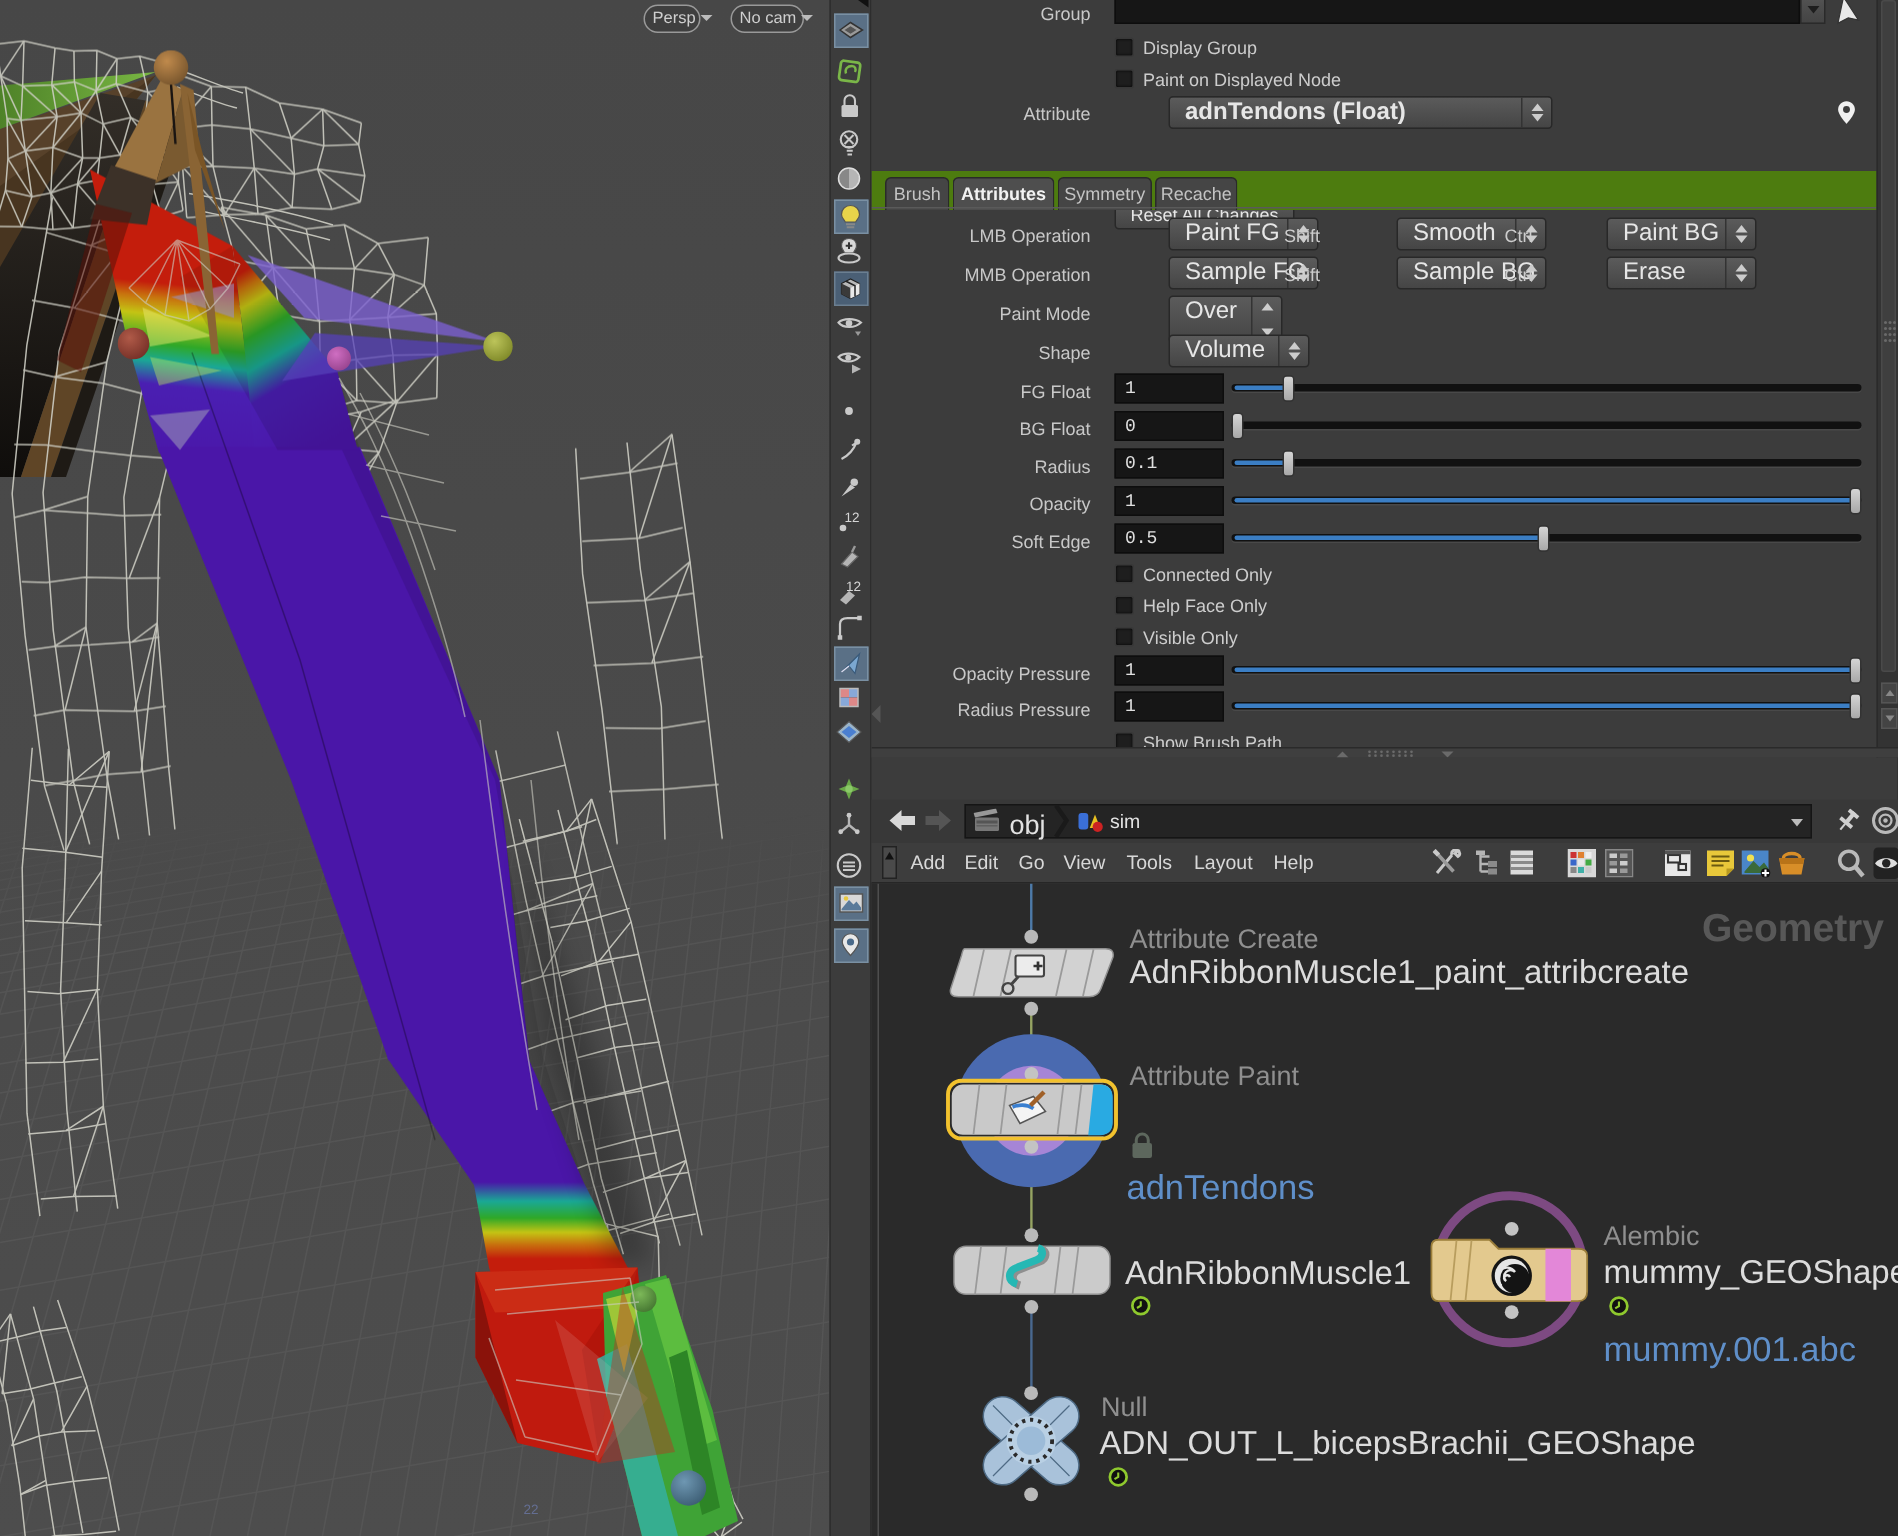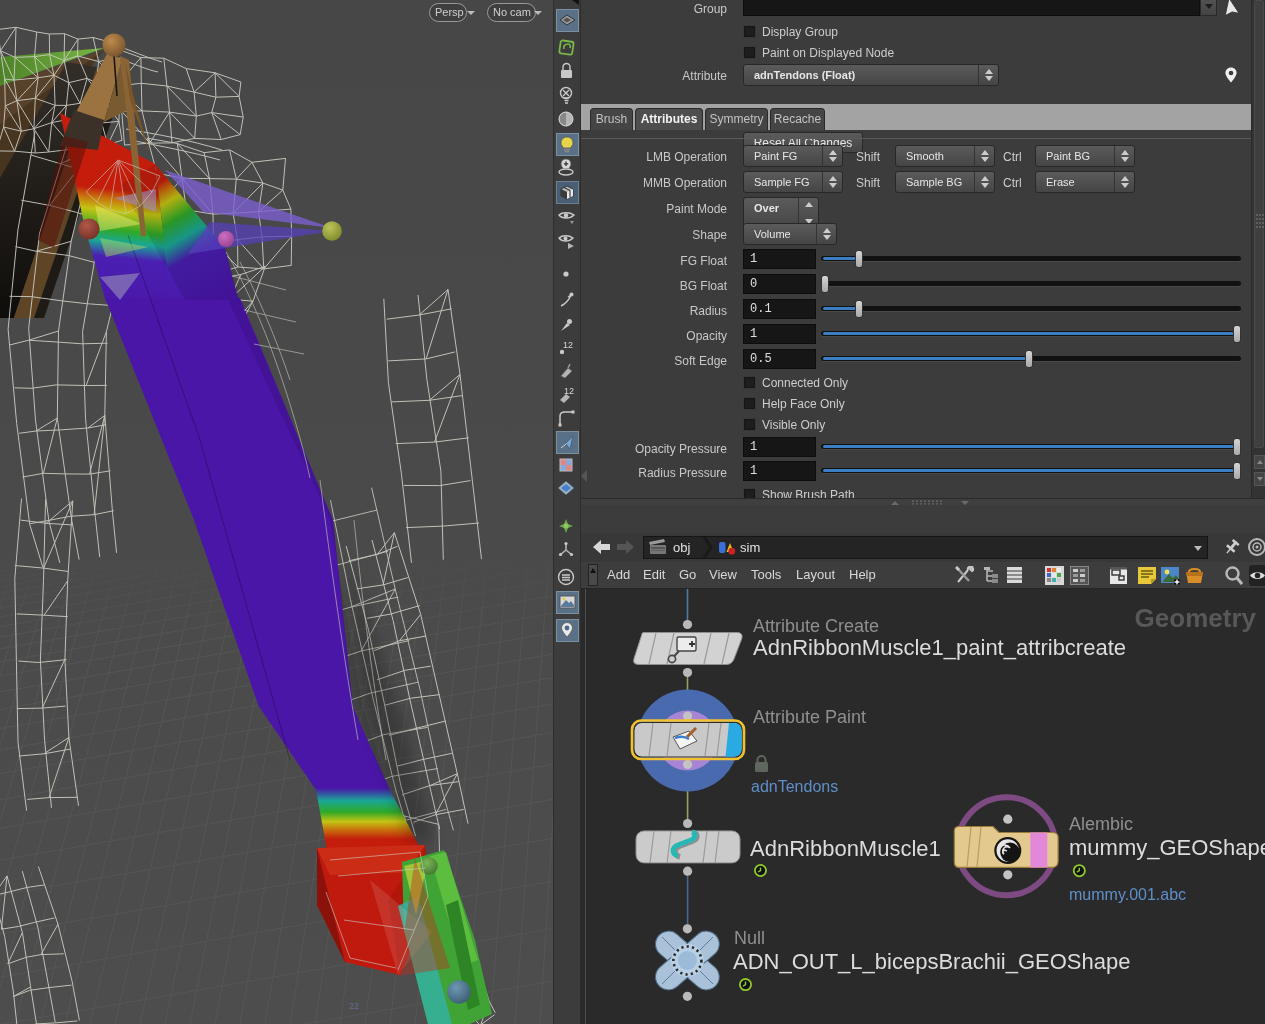--- a/index.html
+++ b/index.html
@@ -17,36 +17,36 @@
 
 #vtoolbar { left:553px; top:0; width:27px; height:1024px; background:#3c3c3c; border-left:1px solid #2e2e2e; }
 
 
 #rightpanel { left:580px; top:0; width:685px; height:1024px; background:#3c3c3c; border-left:1px solid #2d2d2d; }
 #params { left:0; top:0; width:685px; height:505px; background:#3c3c3c; overflow:hidden; }
 .plabel { position:absolute; color:#c8c8c8; font-size:12px; text-align:right; }
 .pfield { position:absolute; background:#161616; border:1px solid #0d0d0d; color:#e0e0e0;
   font-family:"Liberation Mono",monospace; font-size:12px; line-height:18px; padding-left:6px; }
 .dropdown { position:absolute; background:linear-gradient(#5b5b5b,#454545); border:1px solid #282828;
-  border-radius:3px; color:#e6e6e6; font-size:11px; line-height:20px; padding-left:10px; }
+  border-radius:3px; color:#e6e6e6; font-size:16px; line-height:20px; padding-left:10px;margin-left:36px; }
 .dropdown .spin { position:absolute; right:0; top:0; bottom:0; width:20px; border-left:1px solid #333; }
 .spin i { position:absolute; left:6px; width:0; height:0; border-left:4px solid transparent; border-right:4px solid transparent; }
 .spin .u { top:4px; border-bottom:5px solid #ccc; }
 .spin .d { bottom:4px; border-top:5px solid #ccc; }
 .cb { position:absolute; width:13px; height:13px; background:#1e1e1e; border:1px solid #383838; border-radius:2px; box-shadow:inset 0 0 2px #000; }
 .cblabel { position:absolute; color:#cdcdcd; font-size:12px; }
 .slider { position:absolute; height:20px; }
 .slider .track { position:absolute; left:0; right:0; top:7px; height:5px; background:#111; border-radius:3px; box-shadow:0 1px 0 rgba(255,255,255,0.07);}
 .slider .fill { position:absolute; top:8px; height:3px; background:#3b7ec4; border-radius:2px; }
 .slider .handle { position:absolute; top:1px; width:8px; height:18px; background:linear-gradient(#d5d5d5,#a8a8a8); border:1px solid #333; border-radius:3px; }
 .btn { position:absolute; background:linear-gradient(#5b5b5b,#454545); border:1px solid #282828; border-radius:3px;
   color:#e6e6e6; font-size:12px; text-align:center; }
 
 
-#ptabs { position:absolute; left:0; top:104px; width:685px; height:26px; background:#a3a3a3; }
+#ptabs { position:absolute; left:0; top:114px; width:685px; height:26px; background:#4d7c0f; }
 .ptab { position:absolute; top:4px; height:22px; background:#454545; border:1px solid #2a2a2a; border-bottom:none;
   border-radius:4px 4px 0 0; color:#c3c3c3; font-size:12px; line-height:21px; padding:0 11px; }
 .ptab.sel { background:#4e4e4e; color:#f2f2f2; font-weight:bold; }
 #ptabline { position:absolute; left:0; top:138px; width:685px; height:1px; background:#5a5a5a; }
 
 
 #pscroll { position:absolute; right:0; top:0; width:15px; height:505px; background:#333; border-left:1px solid #2a2a2a;}
 #pscroll .thumb { position:absolute; left:2px; right:2px; top:0px; height:448px; background:#3f3f3f; border:1px solid #4a4a4a; border-radius:2px;}
 
 
@@ -60,21 +60,21 @@
 #pathfield { position:absolute; left:62px; top:3px; width:565px; height:23px; background:#242424; border:1px solid #151515; }
 
 
 #menubar { left:0; top:562px; width:685px; height:27px; background:#3d3d3d; border-bottom:1px solid #262626; }
 .menu { position:absolute; top:0; height:26px; color:#d8d8d8; font-size:13px; line-height:26px; }
 
 
 #network { left:0; top:589px; width:685px; height:435px; background:#2a2a2a; }
 .ntype { position:absolute; color:#8f8f8f; font-size:18px; }
 .ntitle { position:absolute; color:#dcdcdc; font-size:22px; }
-.nblue { position:absolute; color:#5f8fc9; font-size:16px; }
+.nblue { position:absolute; color:#5f8fc9; font-size:23px; }
 #geomwm { position:absolute; right:10px; top:14px; color:#585858; font-size:26px; font-weight:bold; }
 </style>
 </head>
 <body>
 <div id="root">
   <div id="viewport" class="abs">
     <svg id="scene" width="553" height="1024" viewBox="0 0 553 1024">
       <defs>
         <filter id="soft6" x="-30%" y="-30%" width="160%" height="160%">
             <feGaussianBlur stdDeviation="7"></feGaussianBlur>
@@ -738,21 +738,21 @@
             <i class="u"></i>
             <i class="d"></i>
           </span></div>
       <div class="cblabel" style="left:422px; top:176px;">Ctrl</div>
       <div class="dropdown" style="left:454px; top:171px; width:100px; height:22px;">Erase<span class="spin">
             <i class="u"></i>
             <i class="d"></i>
           </span></div>
 
       <div class="plabel" style="right:539px; top:202px;">Paint Mode</div>
-      <div class="dropdown" style="left:162px; top:197px; width:76px; height:32px;font-weight:bold;">Over<span class="spin">
+      <div class="dropdown" style="left:162px; top:197px; width:76px; height:32px;">Over<span class="spin">
             <i class="u"></i>
             <i class="d"></i>
           </span></div>
       <div class="plabel" style="right:539px; top:228px;">Shape</div>
       <div class="dropdown" style="left:162px; top:223px; width:94px; height:22px;">Volume<span class="spin">
             <i class="u"></i>
             <i class="d"></i>
           </span></div>
 
       <div class="plabel" style="right:539px; top:254px;">FG Float</div>
@@ -873,21 +873,21 @@
       <svg style="position:absolute; left:34px; top:5px;" width="20" height="18" viewBox="0 0 20 18">
           <path d="M11,2 L11,6 L2,6 L2,12 L11,12 L11,16 L19,9 Z" fill="#555"></path>
         </svg>
       <div id="pathfield">
         <svg style="position:absolute; left:5px; top:2px;" width="18" height="17" viewBox="0 0 18 17">
             <rect x="1" y="6" width="16" height="9" rx="1" fill="#777"></rect>
             <path d="M1,6 L16,3 L15,0 L0,3 Z" fill="#999"></path>
             <rect x="2" y="8" width="14" height="2" fill="#555"></rect>
             <rect x="2" y="11" width="14" height="1" fill="#5f5f5f"></rect>
           </svg>
-        <span style="position:absolute; left:29px; top:3px; color:#e2e2e2; font-size:13px;">obj</span>
+        <span style="position:absolute; left:29px; top:3px; color:#e2e2e2; font-size:18px;">obj</span>
         <svg style="position:absolute; left:58px; top:0px;" width="14" height="21">
             <path d="M2,0 L9,10 L2,21" fill="none" stroke="#1a1a1a" stroke-width="3"></path>
           </svg>
         <svg style="position:absolute; left:74px; top:2px;" width="18" height="17" viewBox="0 0 18 17">
             <rect x="1" y="3" width="6.5" height="11" rx="2" fill="#3a6fd8"></rect>
             <path d="M8.5,13 L12,4 L15.5,13 Z" fill="#e8c020"></path>
             <circle cx="13.8" cy="12.2" r="3.4" fill="#cc2222"></circle>
           </svg>
         <span style="position:absolute; left:96px; top:3px; color:#e2e2e2; font-size:13px;">sim</span>
         <div style="position:absolute; right:5px; top:9px; width:0; height:0; border-left:4px solid transparent; border-right:4px solid transparent; border-top:5px solid #bbb;"></div>

